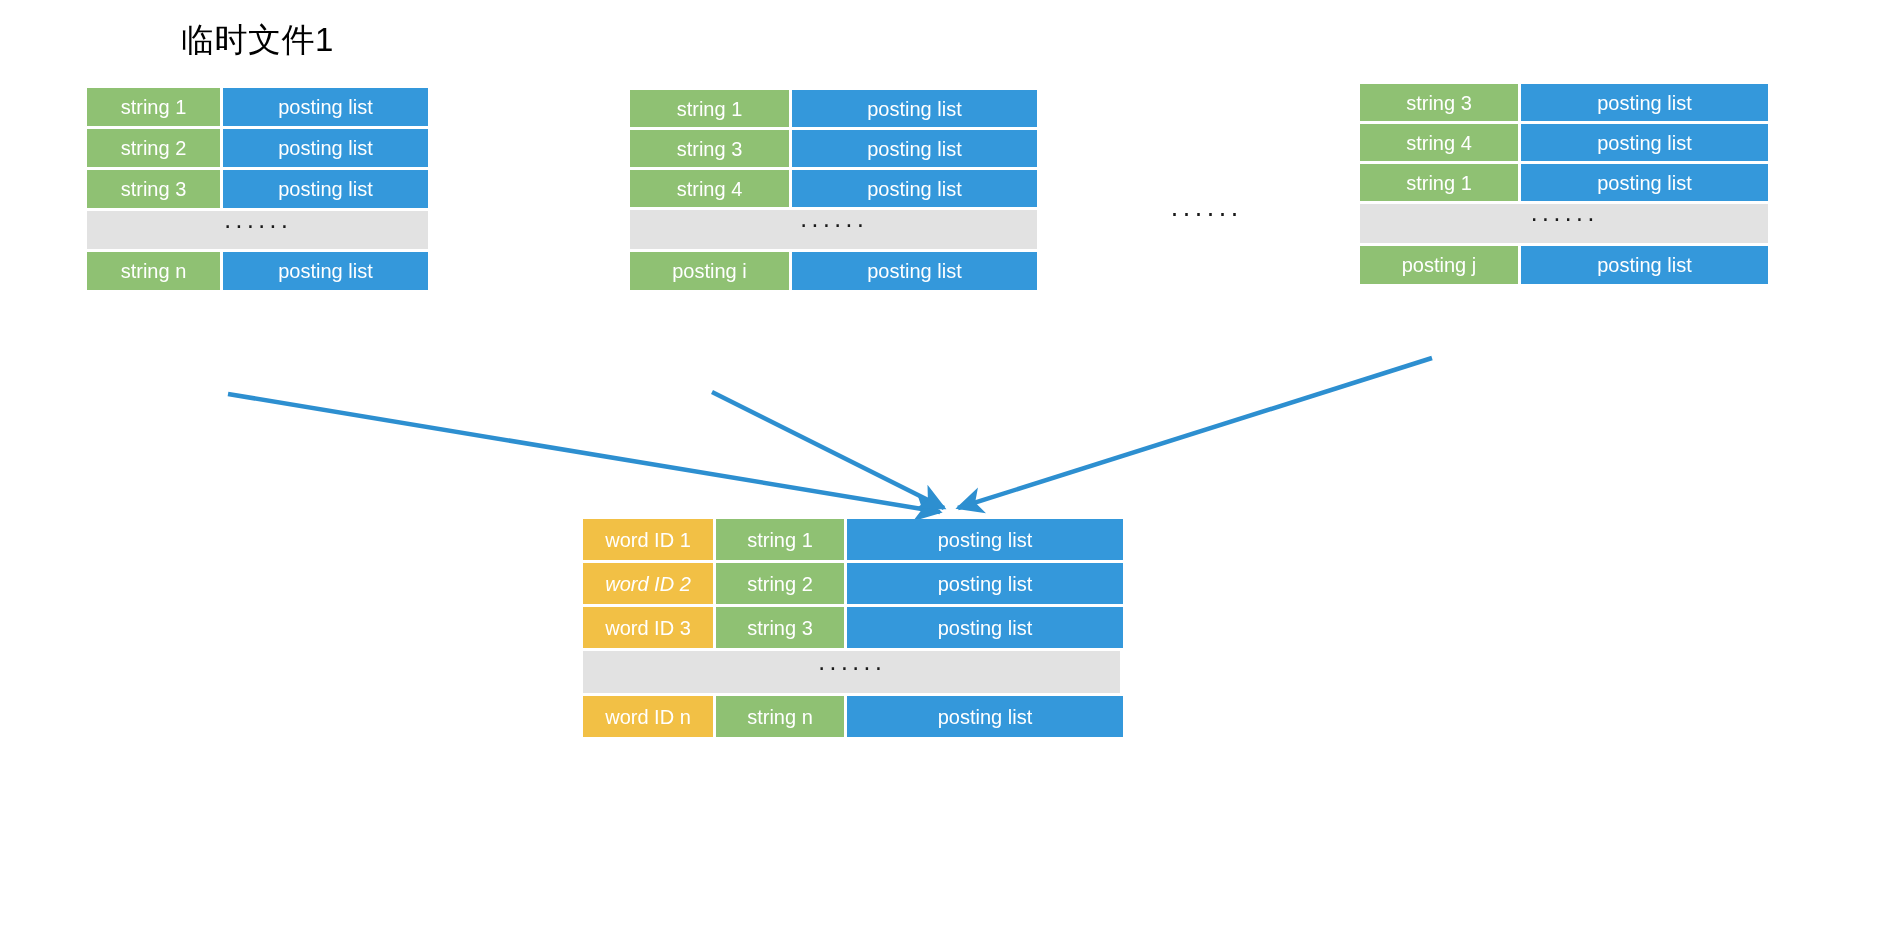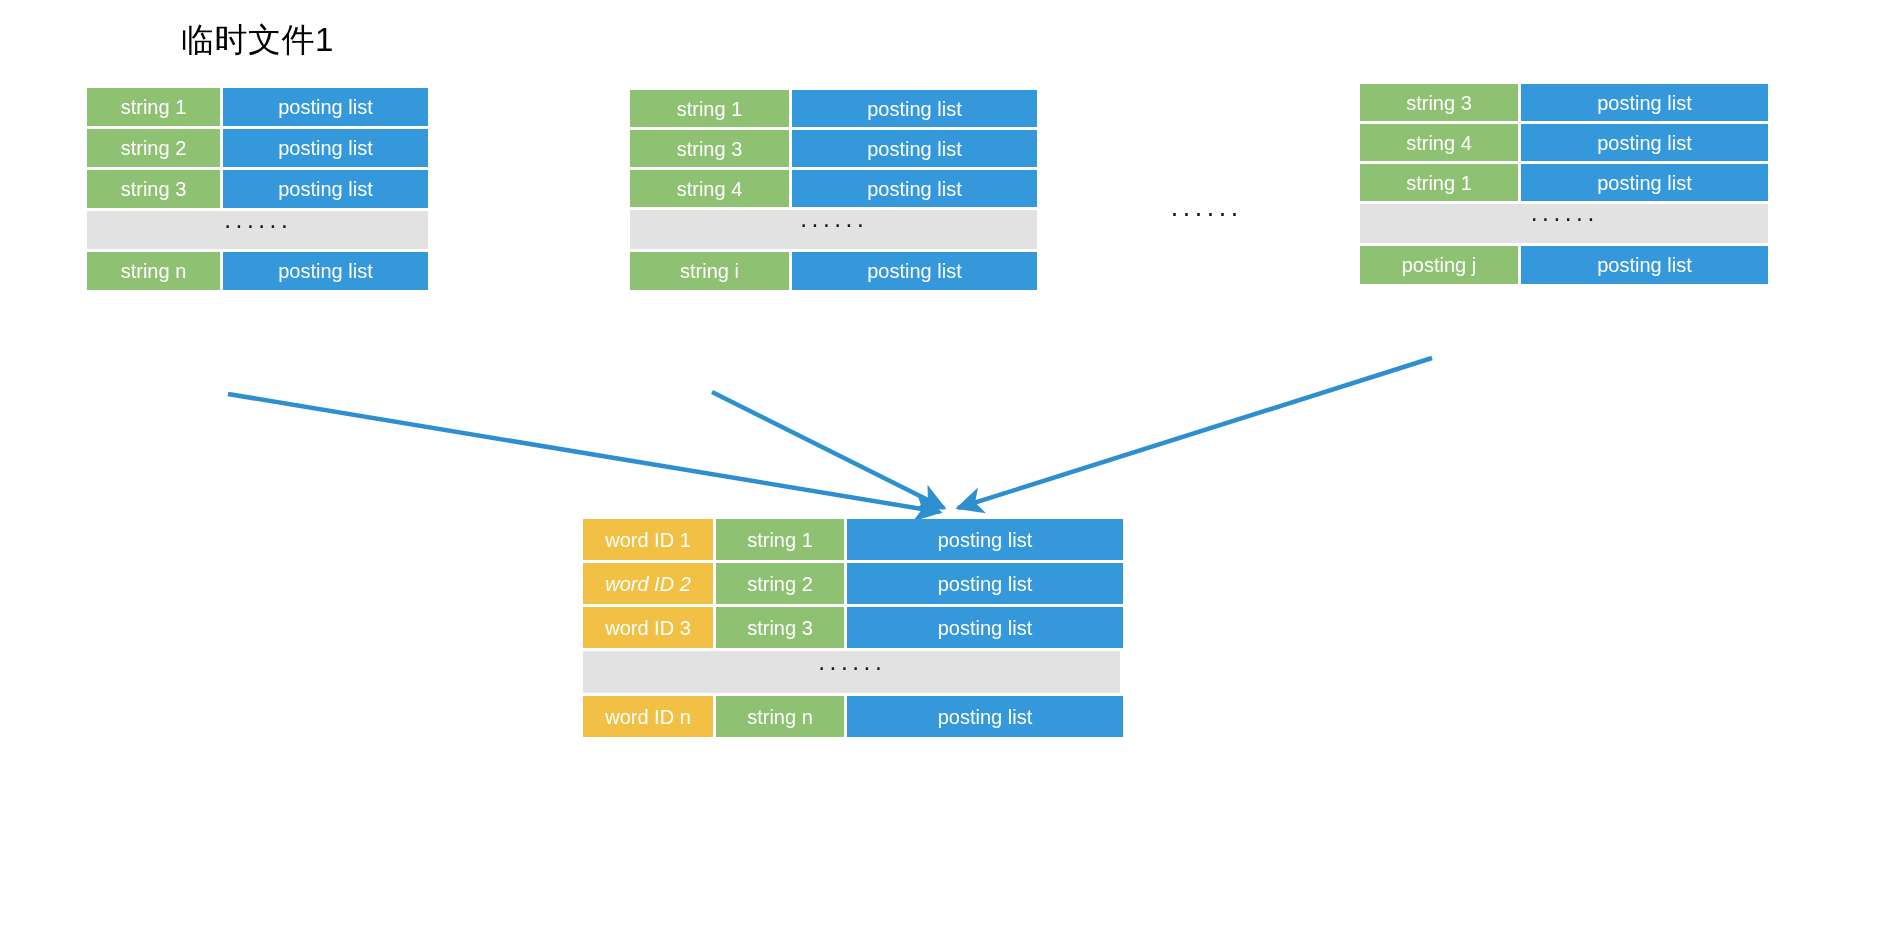--- a/index.html
+++ b/index.html
@@ -180,21 +180,21 @@
     <div class="row">
       <div class="cell green" style="width:159px;height:37px;">string 4</div>
       <div class="cell blue" style="width:245px;height:37px;">posting list</div>
     </div>
     <div class="row ellipsis-row">
       <div class="cell ellipsis" style="width:407px;height:39px;">
         <span class="dots">······</span>
       </div>
     </div>
     <div class="row">
-      <div class="cell green" style="width:159px;height:38px;">string i</div>
+      <div class="cell green" style="width:159px;height:38px;">posting i</div>
       <div class="cell blue" style="width:245px;height:38px;">posting list</div>
     </div>
   </div>
 
   <div class="free-ellipsis" style="left:1170px; top:198px;">······</div>
 
 
   <div class="table" style="left:1360px; top:84px;">
     <div class="row">
       <div class="cell green" style="width:158px;height:37px;">string 3</div>

